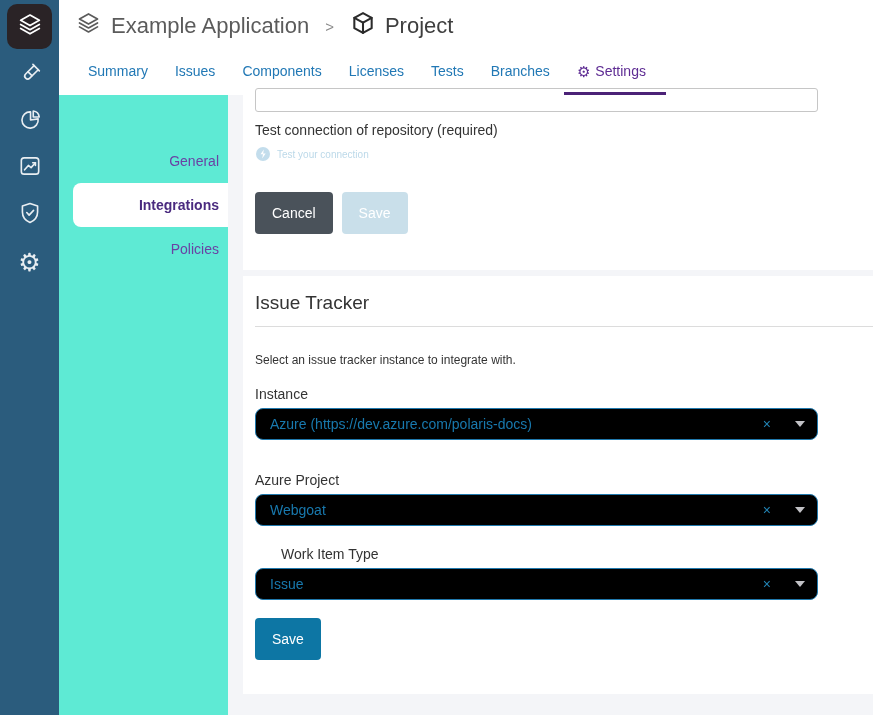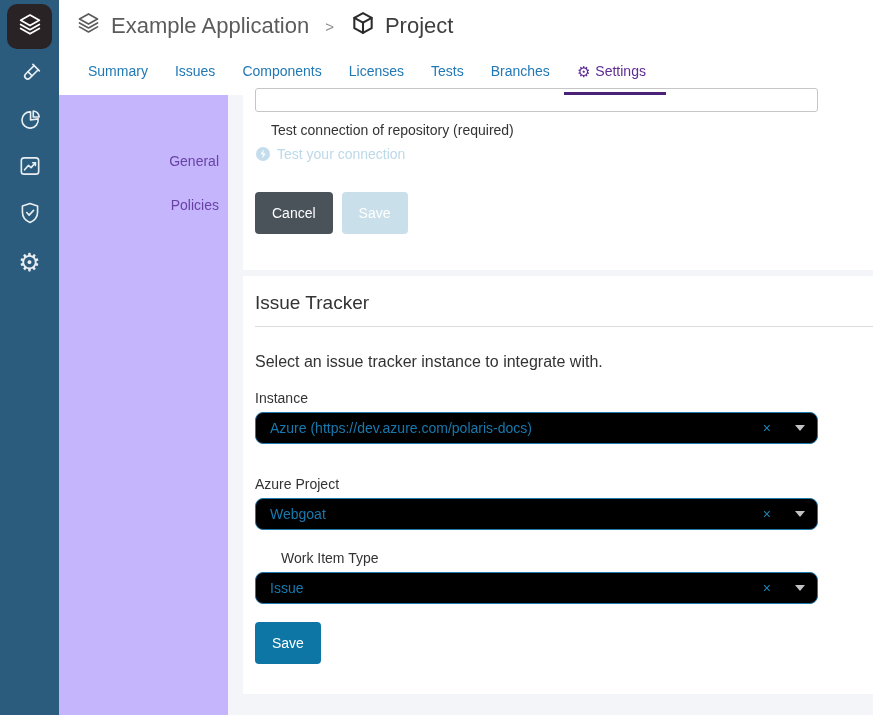--- a/index.html
+++ b/index.html
@@ -25,50 +25,50 @@
   .breadcrumb svg { flex:0 0 auto; }
 
   .tabbar { position:absolute; left:29px; bottom:0; display:flex; gap:27px; }
   .tab { position:relative; padding:0 0 16px 0; font-size:14px; color:#2178B5; cursor:pointer;
          display:flex; align-items:center; gap:5px; }
   .tab.active { color:#5E2C93; }
   .tab.active .underline { position:absolute; left:-13px; right:-20px; bottom:0; height:3px; background:#4B2277; }
   .tab-gear { font-size:15px; line-height:1; }
 
   
-  .subnav { position:absolute; left:59px; top:95px; width:169px; height:620px; background:#c4b5fd;
+  .subnav { position:absolute; left:59px; top:95px; width:169px; height:620px; background:#5eead4;
             padding-top:44px; z-index:5; }
   .subnav-item { height:44px; display:flex; align-items:center; justify-content:flex-end;
                  padding-right:9px; font-size:14px; color:#6A42A4; cursor:pointer; }
   .subnav-item.active { background:#FFFFFF; border-radius:8px 0 0 8px; margin-left:14px;
                         font-weight:bold; color:#4A2A7F; }
 
   
   .main { position:absolute; left:228px; top:95px; width:645px; height:620px; z-index:15; }
   .card { background:#FFFFFF; }
   .card1 { position:absolute; left:15px; top:0; width:630px; height:175px; }
   .card2 { position:absolute; left:15px; top:181px; width:630px; height:418px; padding:16px 0 0 12px; }
 
   
   .cut-input { position:absolute; left:12px; top:-7px; width:563px; height:24px;
                border:1px solid #C6C6C6; border-radius:3px; background:transparent; }
-  .test-label { position:absolute; left:12px; top:27px; font-size:14px; color:#333333;margin-left:16px; }
+  .test-label { position:absolute; left:12px; top:27px; font-size:14px; color:#333333; }
   .test-link { position:absolute; left:12px; top:51px; display:flex; align-items:center; gap:6px;
-               font-size:14px; color:#BCD9E9; cursor:default; }
+               font-size:10px; color:#BCD9E9; cursor:default; }
   .btn-row { position:absolute; left:12px; top:97px; display:flex; gap:9px; }
   .btn { height:42px; padding:0 17px; border:none; border-radius:4px; font-size:14px; color:#FFFFFF;
          font-family:"Liberation Sans", sans-serif; cursor:pointer; }
   .btn-cancel { background:#4A525A; }
   .btn-save-disabled { background:#C9DFEA; cursor:default; }
   .btn-save-primary { background:#0D76A4; margin-top:18px; }
 
   
   .section-title { font-size:19px; font-weight:400; color:#333333; }
   .section-rule { border:none; border-top:1px solid #DCDCDC; margin-top:12px; margin-right:0; }
-  .section-desc { margin-top:26px; font-size:16px; color:#333333; }
+  .section-desc { margin-top:26px; font-size:12px; color:#333333; }
   .field-label { font-size:14px; color:#333333; }
   .fl-1 { margin-top:19px; } .fl-2 { margin-top:32px; } .fl-3 { margin-top:20px;margin-left:26px; }
   .select-box { margin-top:6px; width:563px; height:32px; border:1.5px solid #2079AD; border-radius:8px;
                 background:#000000; display:flex; align-items:center; cursor:pointer; }
   .select-value { margin-left:14px; flex:1; font-size:14px; color:#1879AE;
                   white-space:nowrap; overflow:hidden; }
   .select-clear { color:#2284B5; font-size:14px; margin-right:24px; cursor:pointer; }
   .select-caret { width:0; height:0; border-left:5.5px solid transparent; border-right:5.5px solid transparent;
                   border-top:6.5px solid #C2C2C6; margin-right:12px; }
 </style>
@@ -173,20 +173,23 @@
         <span>Settings</span>
         <span class="underline"></span>
       </div>
     </div>
   </div>
 
   <div class="subnav">
     <div class="subnav-item">
       <span>General</span>
     </div>
+    <div class="subnav-item active">
+      <span>Integrations</span>
+    </div>
     <div class="subnav-item">
       <span>Policies</span>
     </div>
   </div>
 
   <div class="main">
 
     <div class="card card1">
       <div class="cut-input"></div>
       <div class="test-label">Test connection of repository (required)</div>

